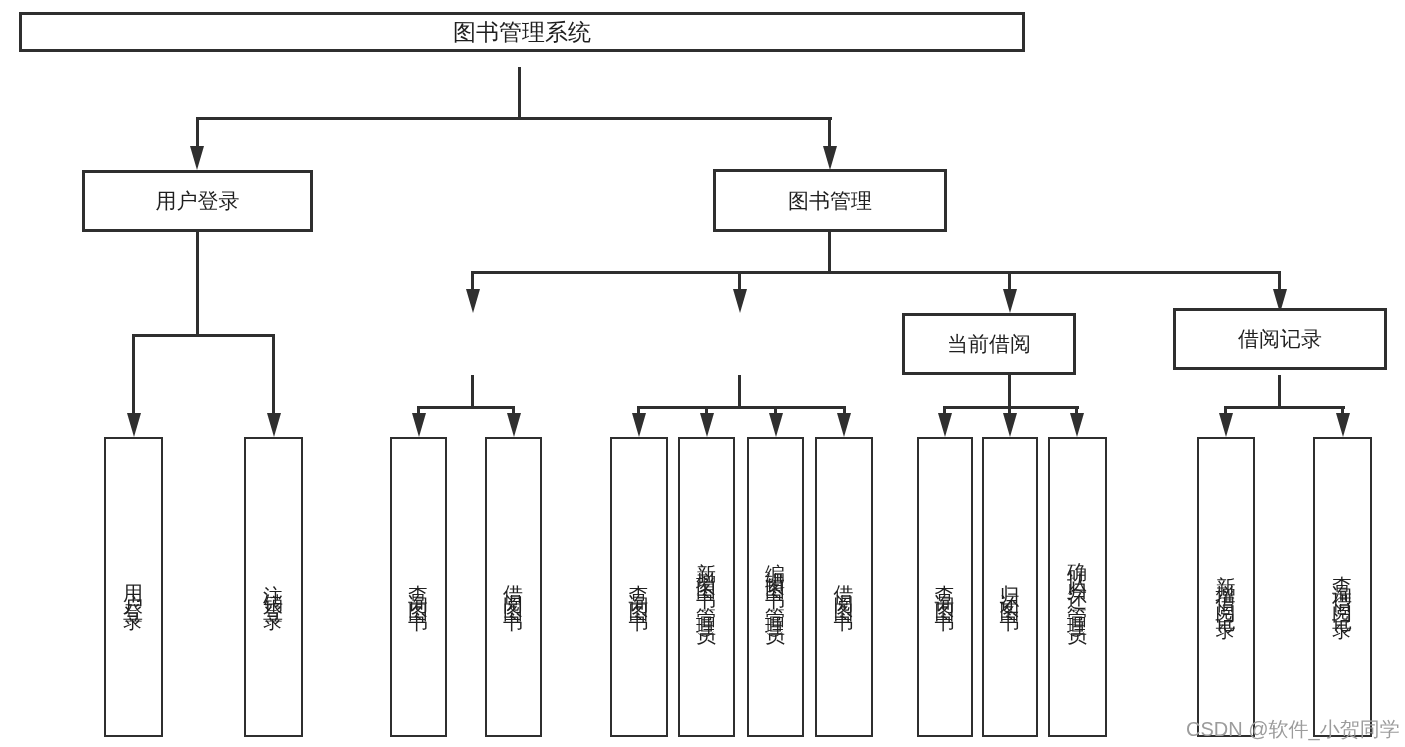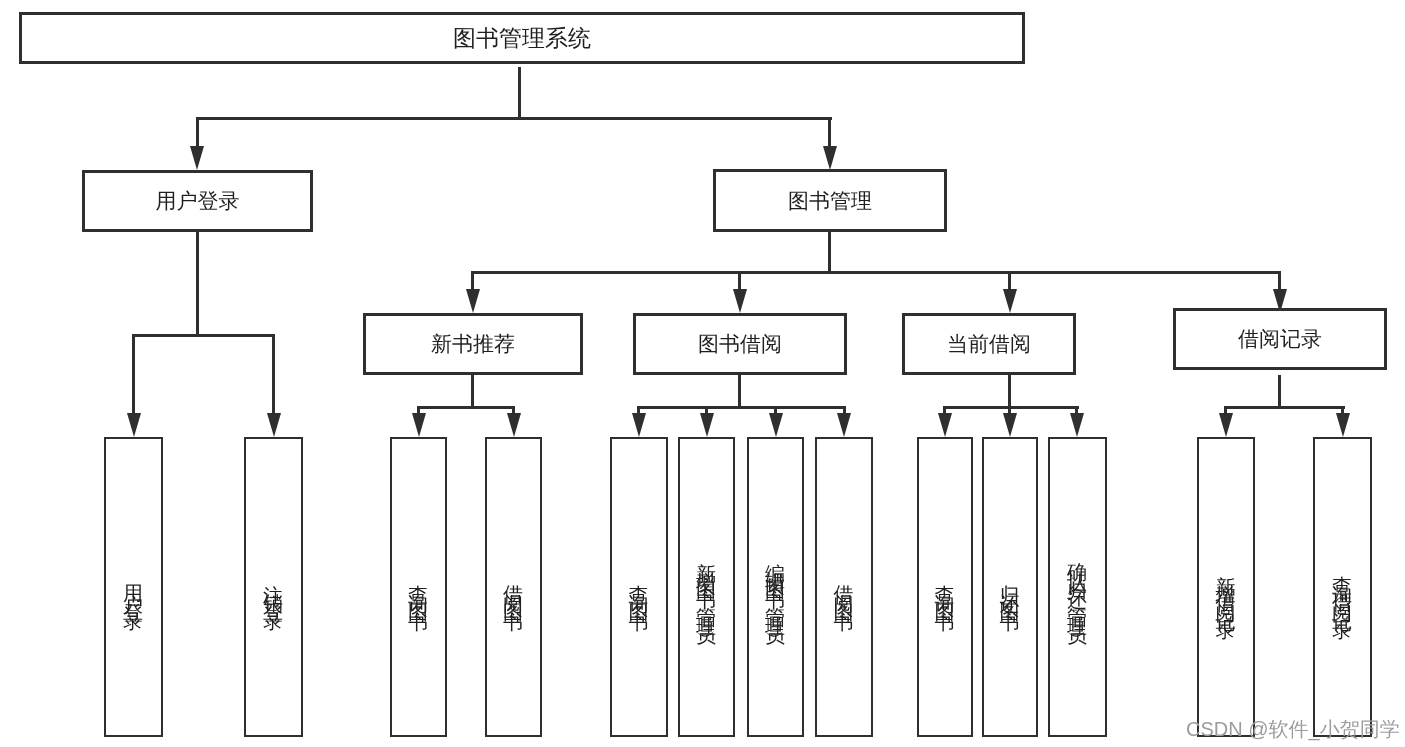--- a/index.html
+++ b/index.html
@@ -28,21 +28,21 @@
   .watermark{
     position:absolute;left:1186px;top:716px;font-size:20px;color:#9c9c9c;
     white-space:nowrap;z-index:5;
   }
 </style>
 </head>
 <body>
 
 <div class="stage">
 
-  <div class="node lvl1" style="left:19px;top:12px;width:1006px;height:52px">
+  <div class="node lvl1" style="left:19px;top:12px;width:1006px;height:40px">
     <span>图书管理系统</span>
   </div>
 
   <div class="vline" style="left:518px;top:67px;height:52px"></div>
   <div class="hline" style="left:196px;top:117px;width:636px"></div>
   <div class="vline" style="left:196px;top:117px;height:31px"></div>
   <div class="arrow" style="left:190px;top:146px"></div>
   <div class="vline" style="left:828px;top:117px;height:31px"></div>
   <div class="arrow" style="left:823px;top:146px"></div>
 
@@ -64,26 +64,20 @@
   <div class="hline" style="left:471px;top:271px;width:810px"></div>
   <div class="vline" style="left:471px;top:271px;height:20px"></div>
   <div class="arrow" style="left:466px;top:289px"></div>
   <div class="vline" style="left:738px;top:271px;height:20px"></div>
   <div class="arrow" style="left:733px;top:289px"></div>
   <div class="vline" style="left:1008px;top:271px;height:20px"></div>
   <div class="arrow" style="left:1003px;top:289px"></div>
   <div class="vline" style="left:1278px;top:271px;height:20px"></div>
   <div class="arrow" style="left:1273px;top:289px"></div>
 
-  <div class="node lvl3" style="left:363px;top:313px;width:220px;height:62px">
-    <span>新书推荐</span>
-  </div>
-  <div class="node lvl3" style="left:633px;top:313px;width:214px;height:62px">
-    <span>图书借阅</span>
-  </div>
   <div class="node lvl3" style="left:902px;top:313px;width:174px;height:62px">
     <span>当前借阅</span>
   </div>
   <div class="node lvl3" style="left:1173px;top:308px;width:214px;height:62px">
     <span>借阅记录</span>
   </div>
 
   <div class="vline" style="left:471px;top:375px;height:34px"></div>
   <div class="hline" style="left:417px;top:406px;width:98px"></div>
   <div class="vline" style="left:417px;top:406px;height:10px"></div>

